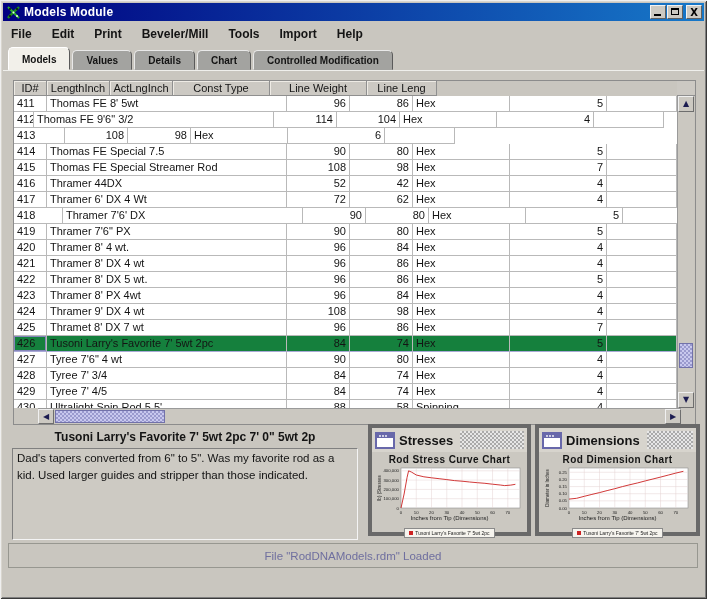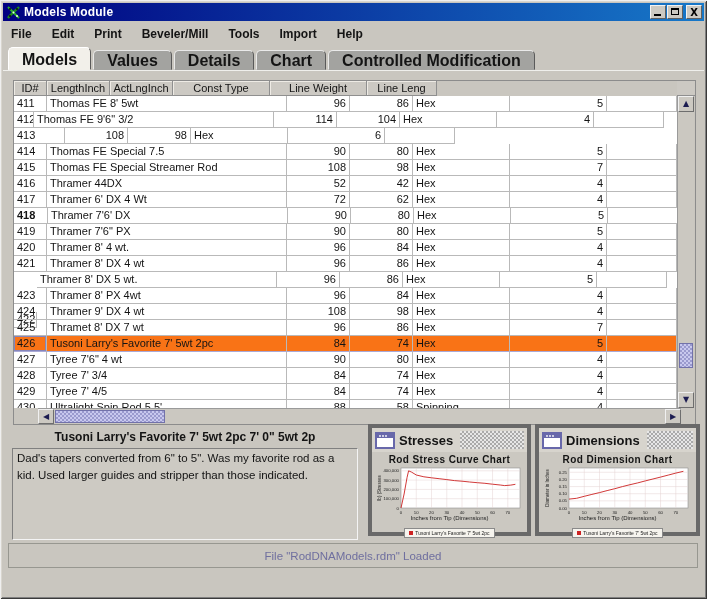--- a/index.html
+++ b/index.html
@@ -18,37 +18,37 @@
   .wbtn.close{margin-left:3px;}
   .wbtn .g-min{position:absolute;left:3px;bottom:2px;width:7px;height:2px;background:#000;}
   .wbtn .g-max{position:absolute;left:3px;top:2px;width:8px;height:7px;border:1px solid #000;border-top-width:2px;box-sizing:border-box;}
   .wbtn .g-x{position:absolute;inset:0;display:flex;align-items:center;justify-content:center;
     font-size:10px;font-weight:bold;color:#000;font-family:"DejaVu Sans",sans-serif;}
   
   .menubar{position:absolute;left:3px;top:22px;width:701px;height:23px;display:flex;align-items:center;padding-left:6px;box-sizing:border-box;}
   .menu-item{font-size:12px;font-weight:bold;padding:2px 10px 2px 2px;margin-right:8px;}
   
   .tabstrip{position:absolute;left:8px;top:47px;height:23px;display:flex;align-items:flex-end;}
-  .tab{height:20px;line-height:20px;padding:0 13px;background:#a3a3a0;font-size:16px;font-weight:bold;
+  .tab{height:20px;line-height:20px;padding:0 13px;background:#a3a3a0;font-size:10px;font-weight:bold;
     border:1px solid;border-color:#e9e9e9 #5a5a5a #a3a3a0 #e9e9e9;border-radius:5px 5px 0 0;margin-right:2px;box-sizing:border-box;}
   .tab.active{height:23px;line-height:23px;background:#f2f0ea;border-color:#fff #5a5a5a #f2f0ea #fff;}
   .content-top{position:absolute;left:3px;top:70px;width:701px;height:1px;background:#efefec;}
   
   .table-area{position:absolute;left:8px;top:74px;width:692px;height:350px;}
   .scrollpane{position:absolute;left:5px;top:6px;width:681px;height:343px;border:1px solid #8c8c8c;box-sizing:content-box;background:#c9c6bf;}
   .thead{position:absolute;left:0;top:0;height:26px;display:flex;}
   .th{height:15px;line-height:14px;text-align:center;font-size:11px;background:#ccc9c3;
     border-right:1px solid #8f8f8f;border-bottom:1px solid #8f8f8f;box-shadow:inset 1px 1px 0 #eeebe5;box-sizing:border-box;flex:0 0 auto;overflow:hidden;white-space:nowrap;}
   .hdr-corner{position:absolute;left:663px;top:0;width:18px;height:15px;background:#ccc9c3;border-bottom:1px solid #8f8f8f;box-sizing:border-box;}
   .tviewport{position:absolute;left:0;top:15px;width:663px;height:312px;overflow:hidden;background:#fff;}
   .tr{display:flex;height:16px;background:#fff;}
   .td{height:16px;line-height:15px;font-size:11px;padding:0 3px;border-right:1px solid #b9b9b9;border-bottom:1px solid #b9b9b9;
       box-sizing:border-box;overflow:hidden;white-space:nowrap;flex:0 0 auto;}
   .align-right{text-align:right;} .align-left{text-align:left;}
-  .tr.selected .td{background:#f97316;border-bottom-color:#a9a9d6;}
+  .tr.selected .td{background:#15803d;border-bottom-color:#a9a9d6;}
   .tr.selected .idcell{box-shadow:inset 0 0 0 1px #8585bb;}
   
   .vscroll{position:absolute;left:663px;top:15px;width:17px;height:312px;background:#cbc8c1;border-left:1px solid #9a9a9a;box-sizing:border-box;}
   .hscroll{position:absolute;left:24px;top:327px;width:643px;height:16px;background:#cbc8c1;border-top:1px solid #9a9a9a;box-sizing:border-box;}
   .sb-btn{position:absolute;background:#ccc9c2;border:1px solid;border-color:#f0f0f0 #6e6e6e #6e6e6e #f0f0f0;
     display:flex;align-items:center;justify-content:center;font-size:8px;color:#1c1c50;box-sizing:border-box;
     font-family:"DejaVu Sans",sans-serif;line-height:1;}
   .vscroll .up{left:0;top:0;width:16px;height:16px;}
   .vscroll .down{left:0;bottom:0;width:16px;height:16px;}
   .hscroll .left{left:0;top:0;width:16px;height:15px;}
@@ -207,21 +207,21 @@
             <div class="tr">
               <div class="td align-left idcell" style="width: 33px;">417</div>
               <div class="td align-left" style="width: 240px;">Thramer 6' DX 4 Wt</div>
               <div class="td align-right" style="width: 63px;">72</div>
               <div class="td align-right" style="width: 63px;">62</div>
               <div class="td align-left" style="width: 97px;">Hex</div>
               <div class="td align-right" style="width: 97px;">4</div>
               <div class="td align-left" style="width: 70px;"></div>
             </div>
             <div class="tr">
-              <div class="td align-left idcell" style="width: 34px; font-weight: bold;">418</div>
+              <div class="td align-left idcell" style="width: 49px;">418</div>
               <div class="td align-left" style="width: 240px;">Thramer 7'6' DX</div>
               <div class="td align-right" style="width: 63px;">90</div>
               <div class="td align-right" style="width: 63px;">80</div>
               <div class="td align-left" style="width: 97px;">Hex</div>
               <div class="td align-right" style="width: 97px;">5</div>
               <div class="td align-left" style="width: 70px;"></div>
             </div>
             <div class="tr">
               <div class="td align-left idcell" style="width: 33px;">419</div>
               <div class="td align-left" style="width: 240px;">Thramer 7'6" PX</div>
@@ -243,21 +243,21 @@
             <div class="tr">
               <div class="td align-left idcell" style="width: 33px;">421</div>
               <div class="td align-left" style="width: 240px;">Thramer 8' DX 4 wt</div>
               <div class="td align-right" style="width: 63px;">96</div>
               <div class="td align-right" style="width: 63px;">86</div>
               <div class="td align-left" style="width: 97px;">Hex</div>
               <div class="td align-right" style="width: 97px;">4</div>
               <div class="td align-left" style="width: 70px;"></div>
             </div>
             <div class="tr">
-              <div class="td align-left idcell" style="width: 23px; margin-top: 40px;">422</div>
+              <div class="td align-left idcell" style="width: 33px;">422</div>
               <div class="td align-left" style="width: 240px;">Thramer 8' DX 5 wt.</div>
               <div class="td align-right" style="width: 63px;">96</div>
               <div class="td align-right" style="width: 63px;">86</div>
               <div class="td align-left" style="width: 97px;">Hex</div>
               <div class="td align-right" style="width: 97px;">5</div>
               <div class="td align-left" style="width: 70px;"></div>
             </div>
             <div class="tr">
               <div class="td align-left idcell" style="width: 33px;">423</div>
               <div class="td align-left" style="width: 240px;">Thramer 8' PX 4wt</div>

